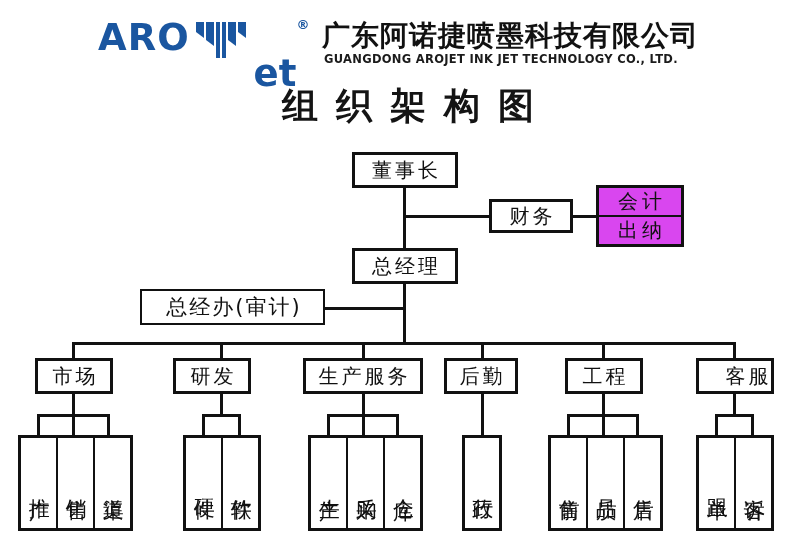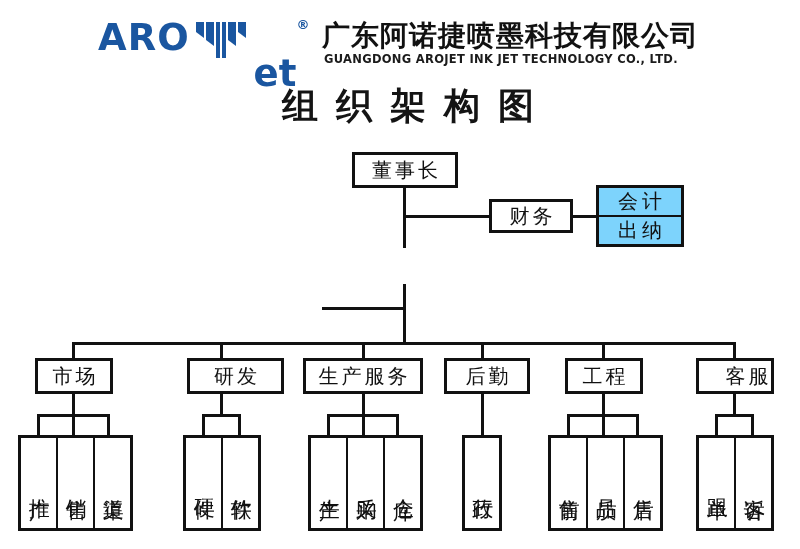--- a/index.html
+++ b/index.html
@@ -66,21 +66,21 @@
     font-family:"DejaVu Sans","Liberation Sans",sans-serif;
     color:#111;font-size:21px;line-height:1.02;
     writing-mode:vertical-rl;text-orientation:upright;
     letter-spacing:1px;
     border-right:2px solid #111;
   }
   .vcell:last-child{border-right:none;}
 
   .stacked{
     position:absolute;box-sizing:border-box;
-    border:3px solid #111;background:#7dd3fc;display:flex;flex-direction:column;
+    border:3px solid #111;background:#d946ef;display:flex;flex-direction:column;
   }
   .srow{
     flex:1 1 0;display:flex;align-items:center;justify-content:center;
     font-family:"DejaVu Sans","Liberation Sans",sans-serif;
     font-size:20px;color:#111;letter-spacing:4px;text-indent:4px;
     border-bottom:2px solid #111;
   }
   .srow:last-child{border-bottom:none;}
 
   .ln{position:absolute;background:#111;}
@@ -126,43 +126,45 @@
 
   <div class="node" style="left:489px;top:199px;width:84px;height:34px;">财务</div>
 
   <div class="ln lh" style="left:572px;top:215px;width:27px;"></div>
 
   <div class="stacked" style="left:596px;top:185px;width:88px;height:62px;">
     <div class="srow">会计</div>
     <div class="srow">出纳</div>
   </div>
 
+  <div class="node" style="left:352px;top:248px;width:106px;height:36px;">总经理</div>
 
   <div class="ln lv" style="left:403px;top:284px;height:60px;"></div>
 
   <div class="ln lh" style="left:322px;top:307px;width:84px;"></div>
 
+  <div class="node thin" style="left:140px;top:289px;width:185px;height:36px;font-size:21px;letter-spacing:2px;">总经办(审计)</div>
 
   <div class="ln lh" style="left:72px;top:342px;width:662px;"></div>
 
   <div class="ln lv" style="left:72px;top:342px;height:17px;"></div>
   <div class="node" style="left:35px;top:358px;width:78px;height:36px;">市场</div>
   <div class="ln lv" style="left:72px;top:394px;height:22px;"></div>
   <div class="ln lh" style="left:37px;top:414px;width:72px;"></div>
   <div class="ln lv" style="left:37px;top:414px;height:22px;"></div>
   <div class="ln lv" style="left:72px;top:414px;height:22px;"></div>
   <div class="ln lv" style="left:107px;top:414px;height:22px;"></div>
   <div class="vnode" style="left:18px;top:435px;width:115px;height:96px;">
     <div class="vcell">推广</div>
     <div class="vcell">销售</div>
     <div class="vcell">渠道</div>
   </div>
 
   <div class="ln lv" style="left:220px;top:342px;height:17px;"></div>
-  <div class="node" style="left:187px;top:358px;width:97px;height:36px;">研发</div>
+  <div class="node" style="left:173px;top:358px;width:78px;height:36px;">研发</div>
   <div class="ln lv" style="left:220px;top:394px;height:22px;"></div>
   <div class="ln lh" style="left:202px;top:414px;width:39px;"></div>
   <div class="ln lv" style="left:202px;top:414px;height:22px;"></div>
   <div class="ln lv" style="left:238px;top:414px;height:22px;"></div>
   <div class="vnode" style="left:183px;top:435px;width:78px;height:96px;">
     <div class="vcell">硬件</div>
     <div class="vcell">软件</div>
   </div>
 
   <div class="ln lv" style="left:362px;top:342px;height:17px;"></div>
@@ -172,21 +174,21 @@
   <div class="ln lv" style="left:327px;top:414px;height:22px;"></div>
   <div class="ln lv" style="left:362px;top:414px;height:22px;"></div>
   <div class="ln lv" style="left:396px;top:414px;height:22px;"></div>
   <div class="vnode" style="left:308px;top:435px;width:115px;height:96px;">
     <div class="vcell">生产</div>
     <div class="vcell">采购</div>
     <div class="vcell">仓库</div>
   </div>
 
   <div class="ln lv" style="left:481px;top:342px;height:17px;"></div>
-  <div class="node" style="left:444px;top:358px;width:86px;height:36px;">后勤</div>
+  <div class="node" style="left:444px;top:358px;width:74px;height:36px;">后勤</div>
   <div class="ln lv" style="left:481px;top:394px;height:42px;"></div>
   <div class="vnode" style="left:462px;top:435px;width:40px;height:96px;">
     <div class="vcell">行政</div>
   </div>
 
   <div class="ln lv" style="left:602px;top:342px;height:17px;"></div>
   <div class="node" style="left:565px;top:358px;width:78px;height:36px;">工程</div>
   <div class="ln lv" style="left:602px;top:394px;height:22px;"></div>
   <div class="ln lh" style="left:567px;top:414px;width:72px;"></div>
   <div class="ln lv" style="left:567px;top:414px;height:22px;"></div>

